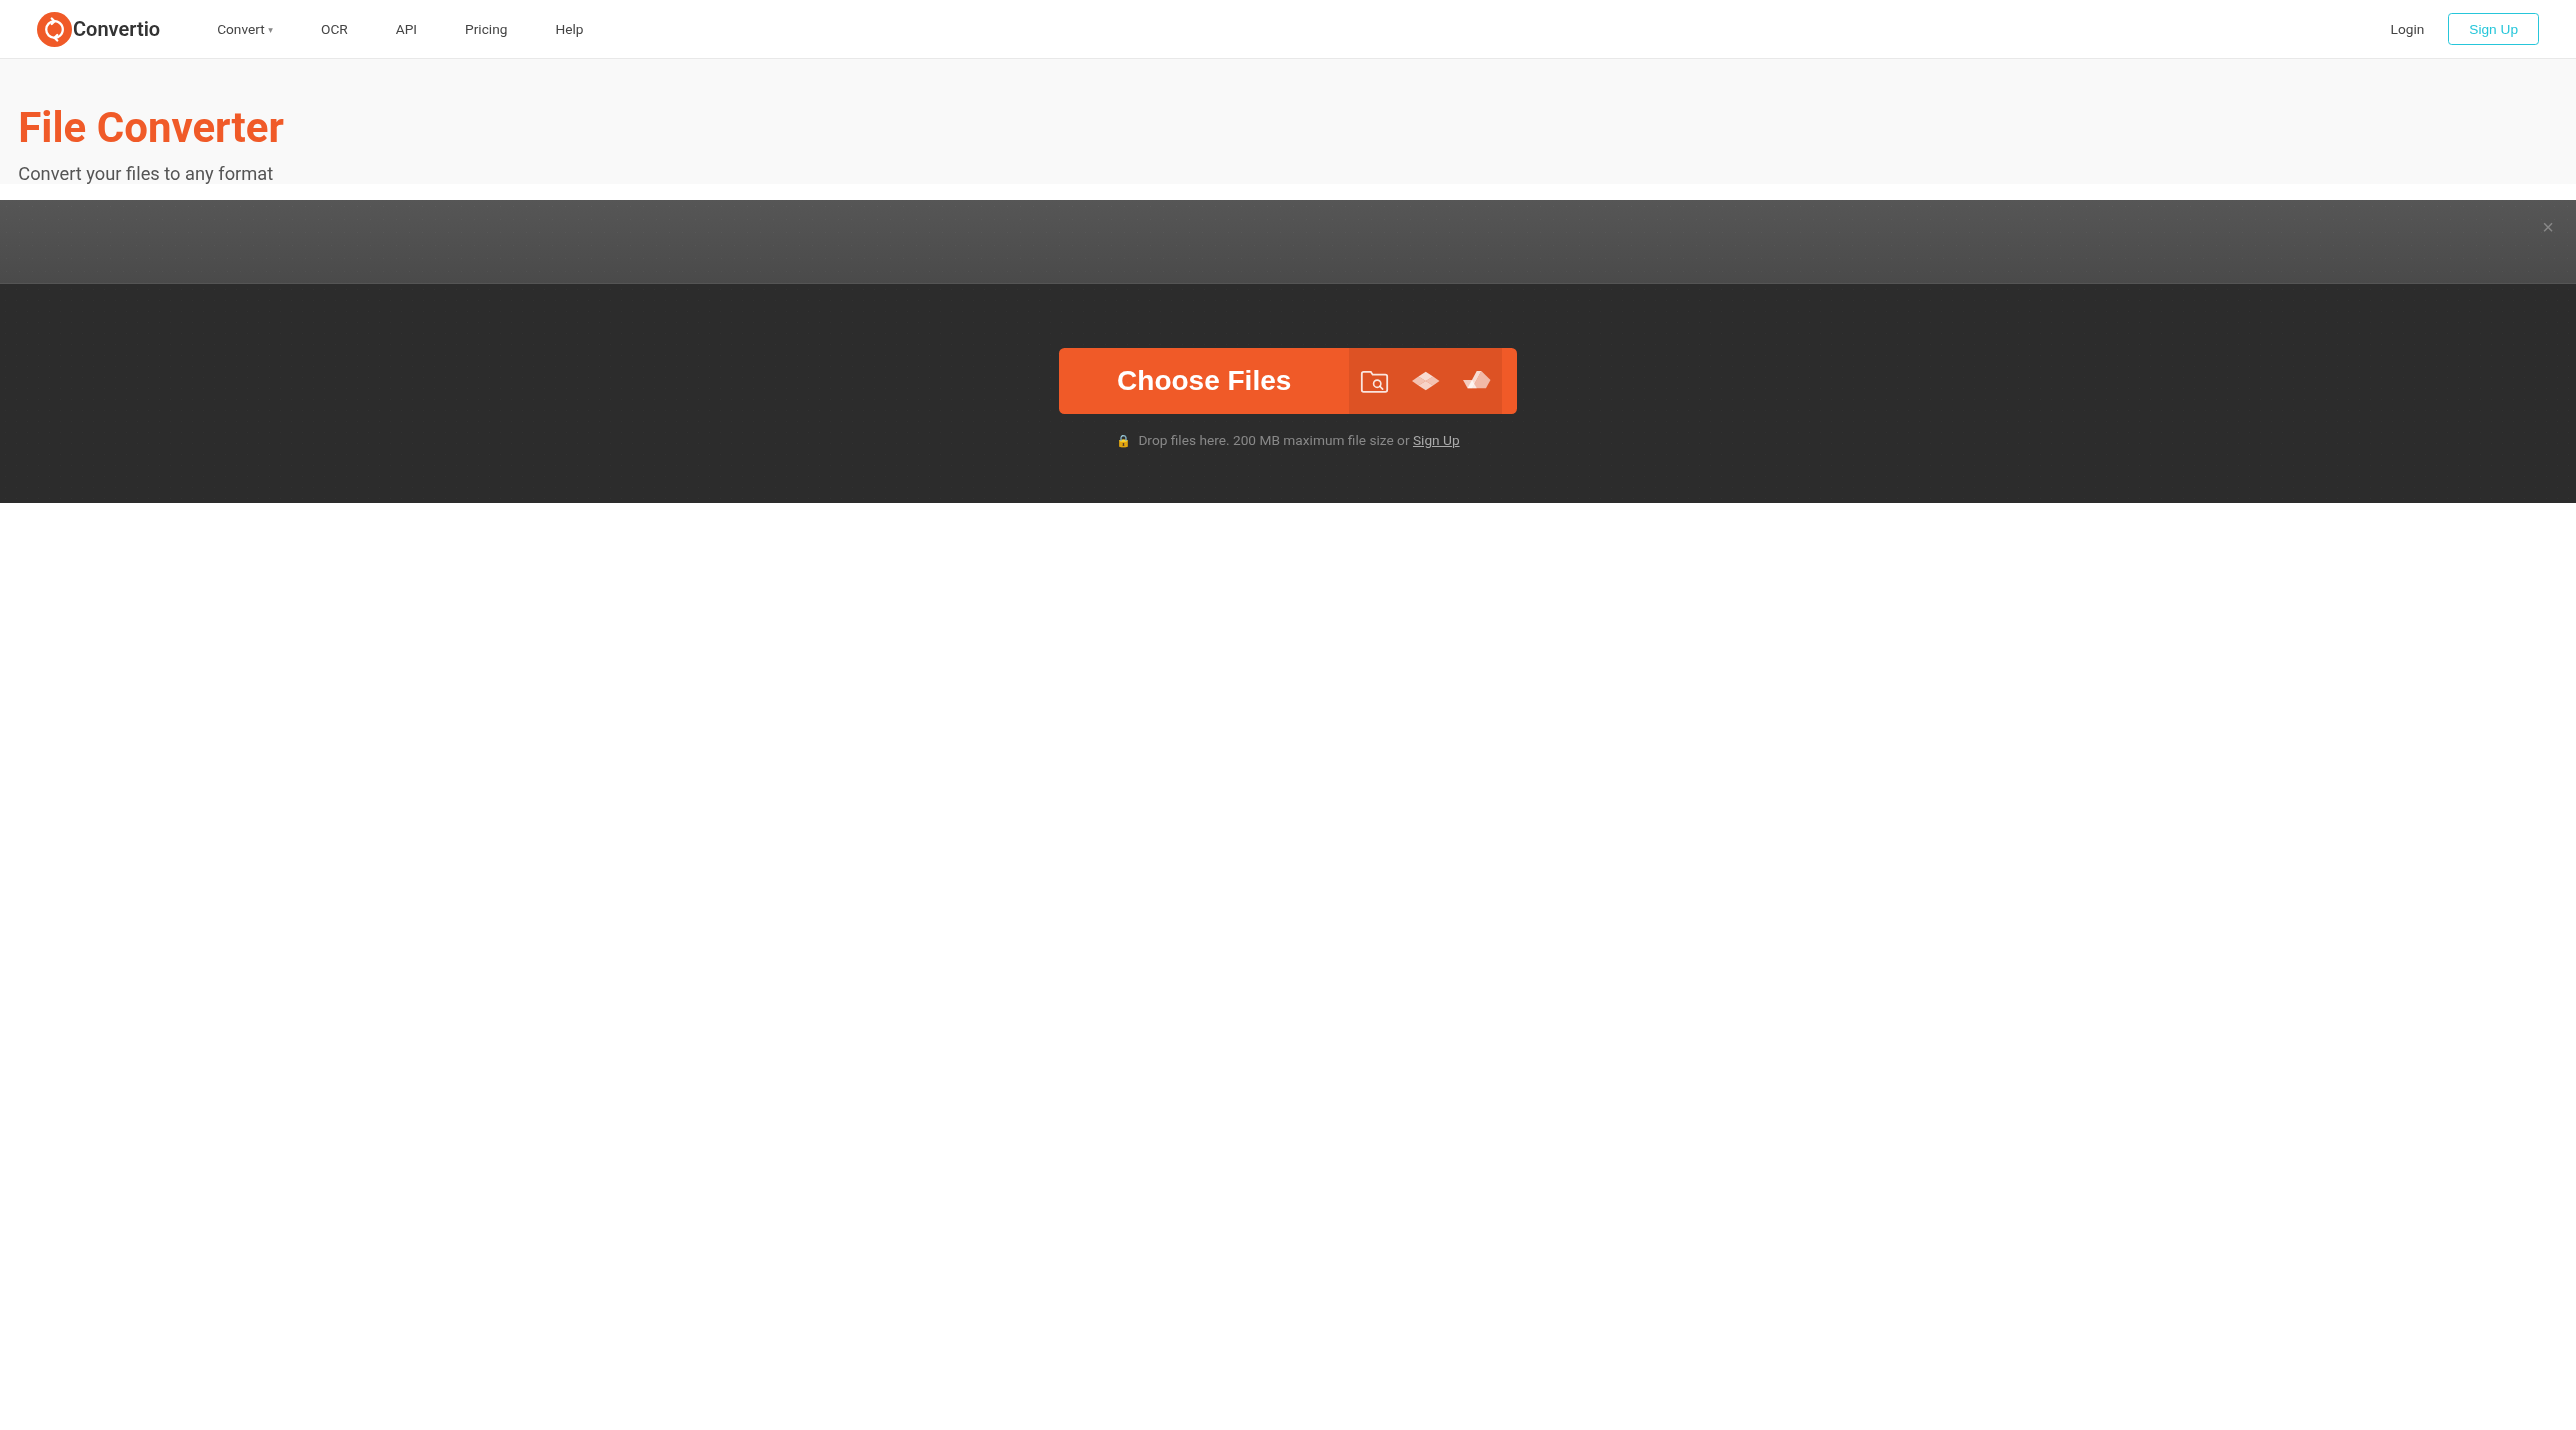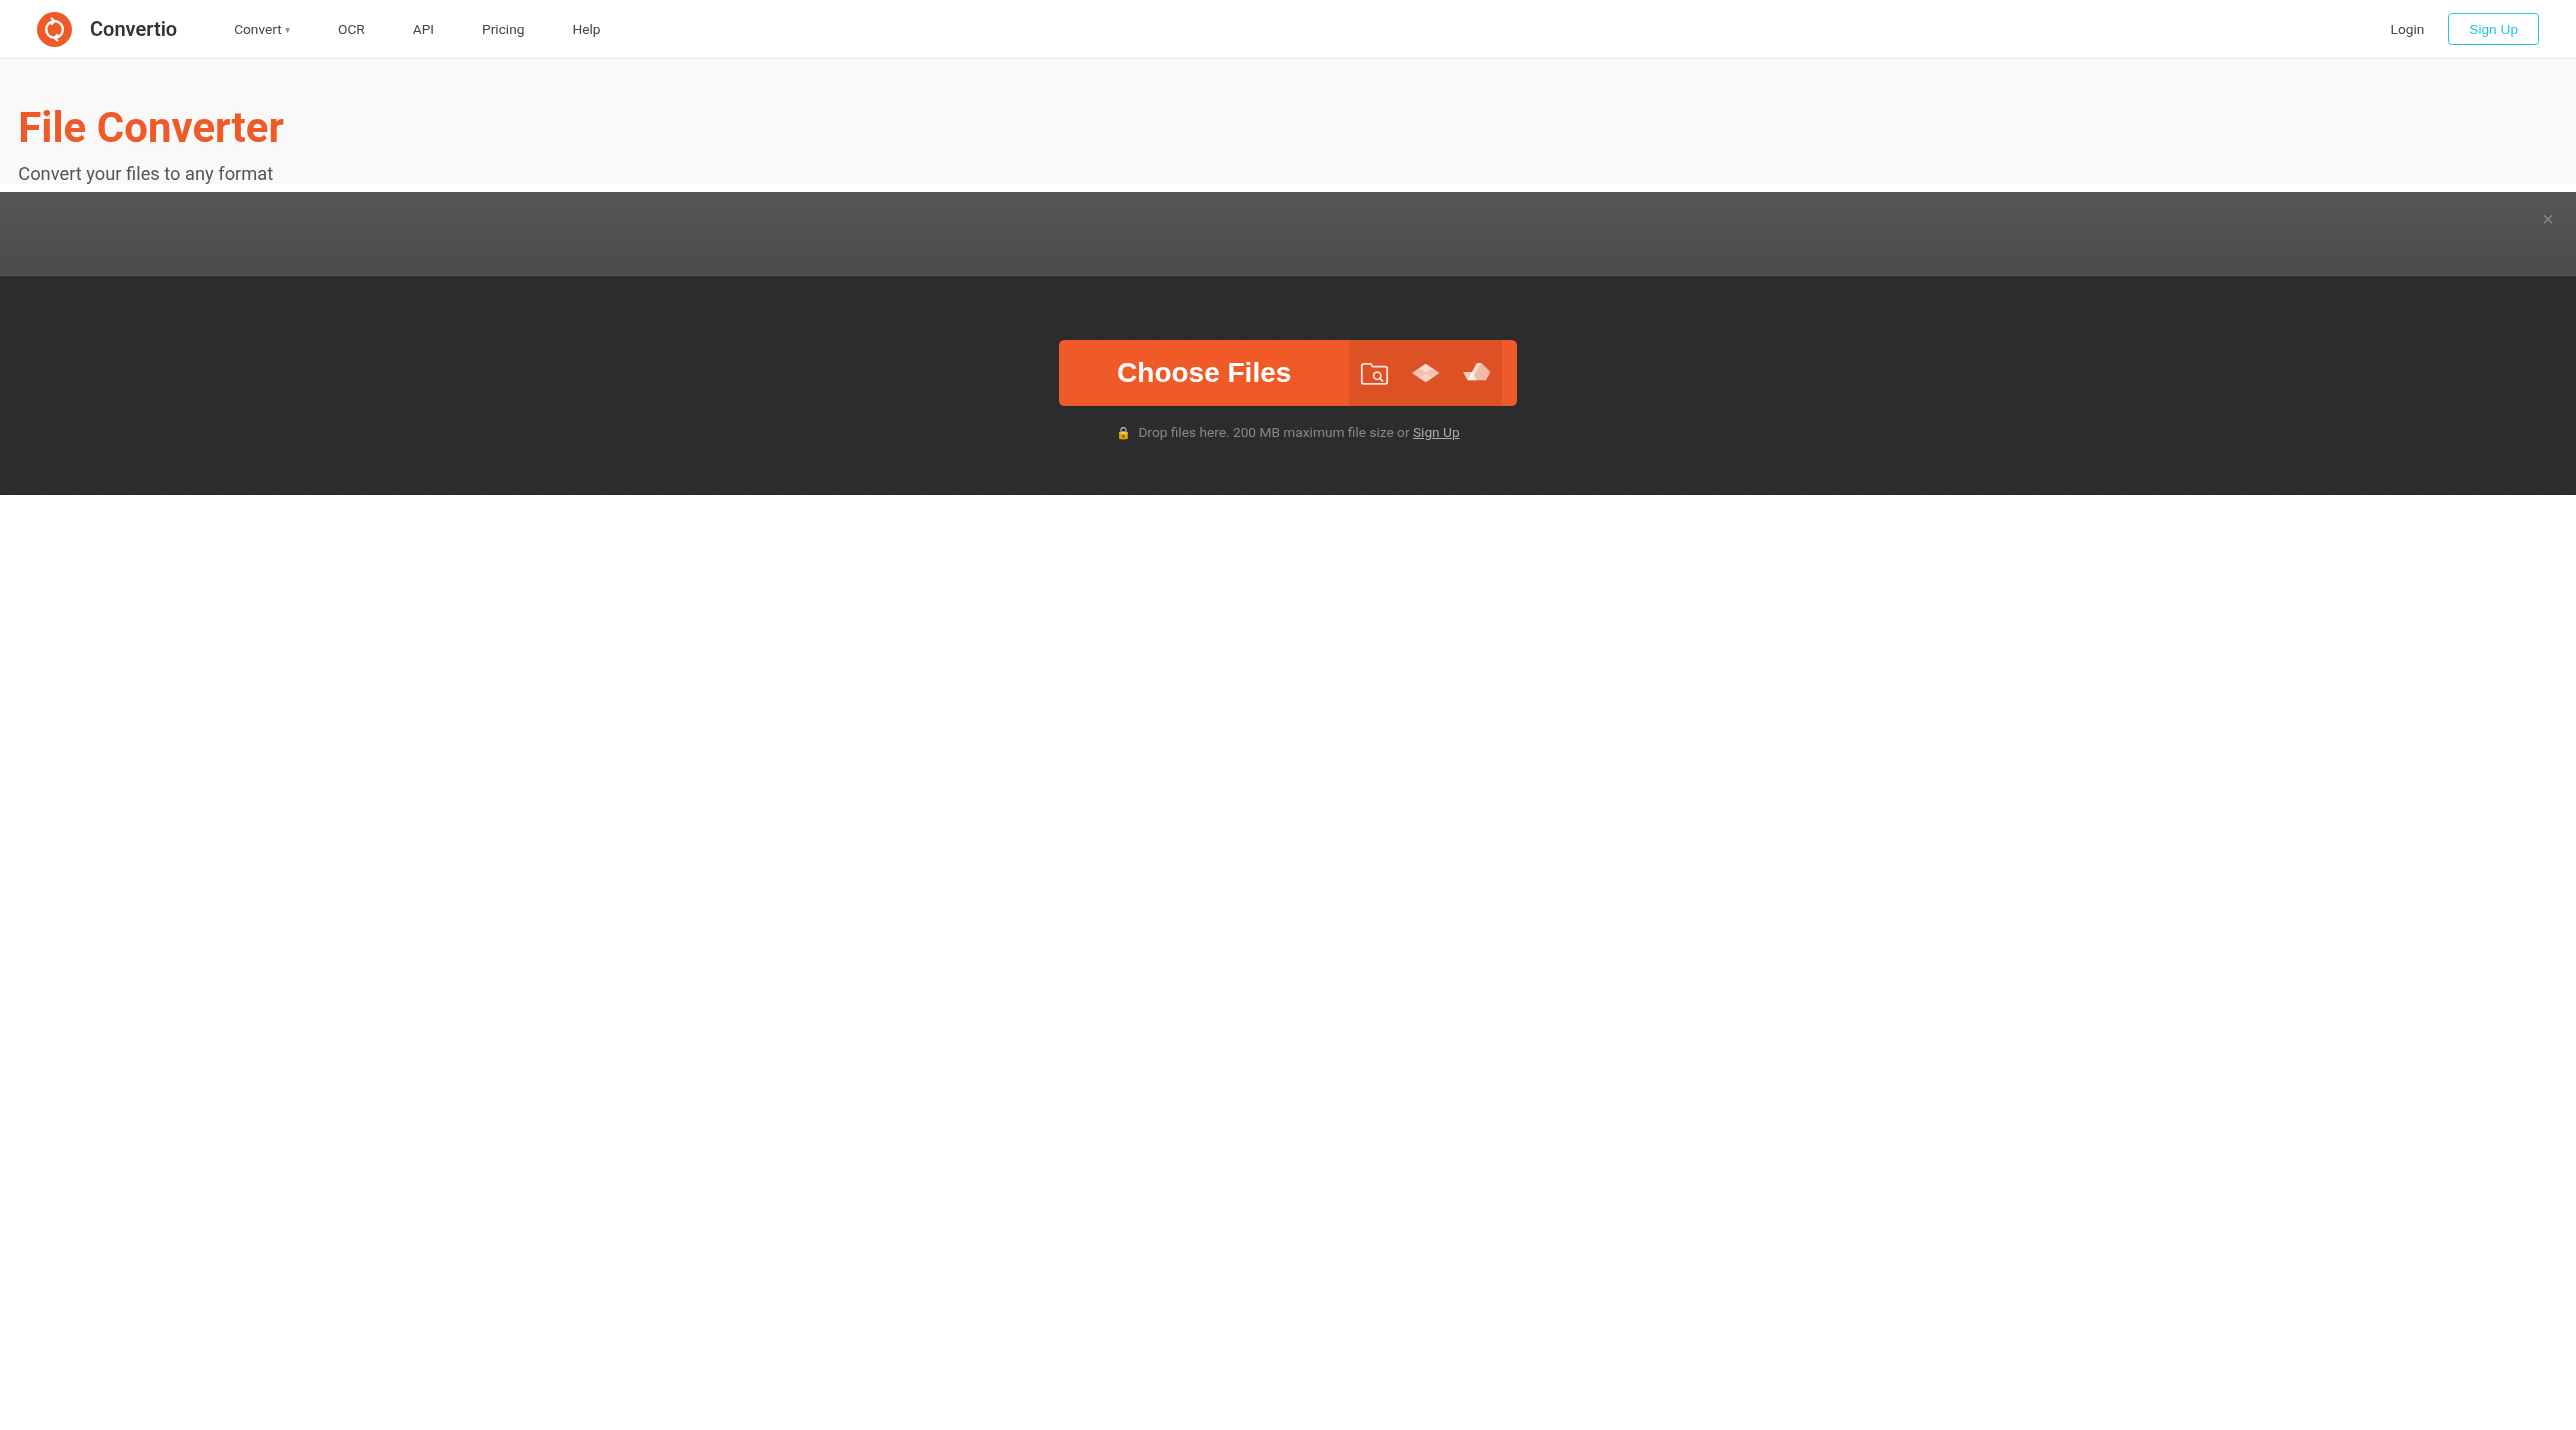--- a/index.html
+++ b/index.html
@@ -10,21 +10,21 @@
       display: flex;
       align-items: center;
       padding: 0 37px;
       height: 59px;
       border-bottom: 0.9px solid #e8e8e8;
       background: #fff;
     }
     .logo-area {
       display: flex;
       align-items: center;
-      gap: 18px;
+      gap: 1px;
       margin-right: 44px;
       text-decoration: none;
     }
     .logo-icon {
       width: 35px;
       height: 35px;
     }
     .logo-text {
       font-size: 20px;
       font-weight: 600;
@@ -81,21 +81,21 @@
     }
     .hero-title {
       font-size: 42px;
       font-weight: 700;
       color: #f05a28;
       margin-bottom: 11px;
     }
     .hero-subtitle {
       font-size: 18.3px;
       color: #555;
-      margin-bottom: 8px;
+      margin-bottom: 16px;
     }
 
     
     .converter-top {
       background: linear-gradient(to bottom, #565656, #4a4a4a);
       padding: 46px 18.3px 37px;
       text-align: center;
       position: relative;
     }
     .converter-top::before {

